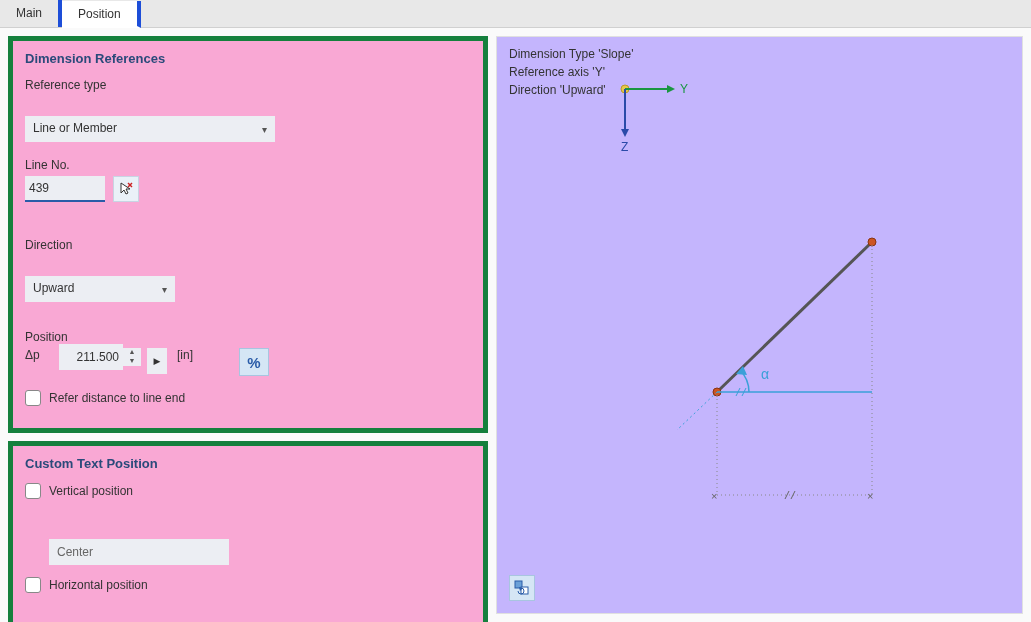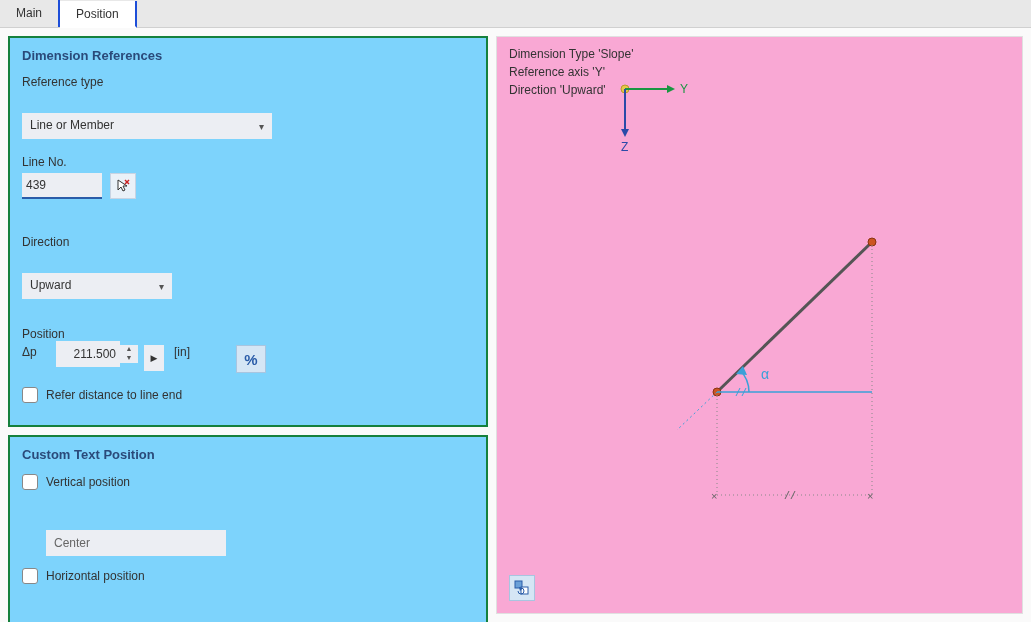--- a/index.html
+++ b/index.html
@@ -18,21 +18,21 @@
     border-bottom: 1px solid #d0d0d0;
     height: 28px;
     padding: 0;
   }
   .tab {
     padding: 6px 16px 4px 16px;
     font-size: 12px;
     color: #333;
     cursor: pointer;
     background: #e8e8e8;
-    border-right: 2px solid #1d4ed8;
+    border-right: 4px solid #1d4ed8;
   }
   .tab.active {
     background: #ffffff;
     border-bottom: 2px solid #ffffff;
     position: relative;
     top: 1px;
   }
   .content {
     display: flex;
     height: calc(100% - 28px);
@@ -41,28 +41,28 @@
     gap: 8px;
   }
   .left-panel {
     width: 480px;
     display: flex;
     flex-direction: column;
     gap: 8px;
   }
   .right-panel {
     flex: 1;
+    background: #c4b5fd;
+    border: 1px solid #e0e0e0;
+    position: relative;
+    padding: 8px 12px;
+  }
+  .group {
     background: #f9a8d4;
-    border: 1px solid #e0e0e0;
-    position: relative;
-    padding: 8px 12px;
-  }
-  .group {
-    background: #7dd3fc;
-    border: 2px solid #15803d;
+    border: 5px solid #15803d;
     padding: 10px 12px 14px 12px;
   }
   .group-title {
     color: #2a4a7a;
     font-weight: 600;
     font-size: 13px;
     margin-bottom: 12px;
   }
   .field-label {
     font-size: 12px;

